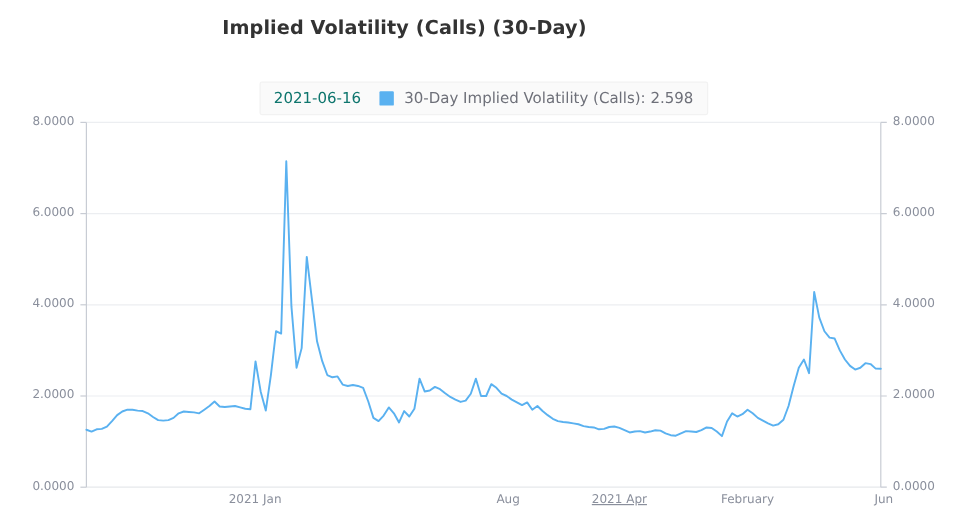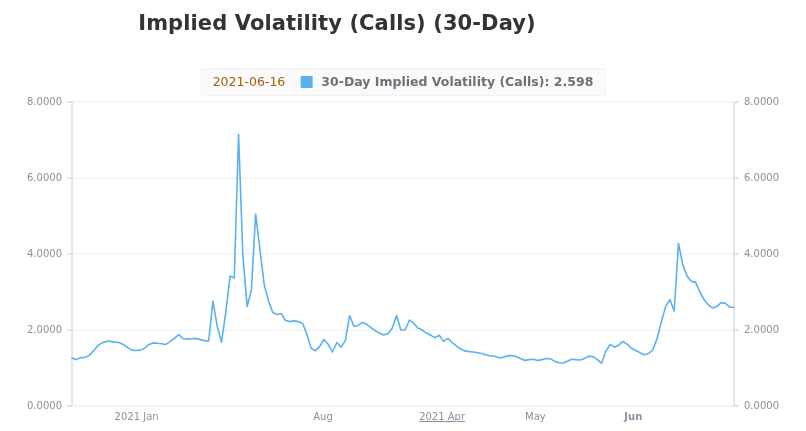--- a/index.html
+++ b/index.html
@@ -18,21 +18,21 @@
     position: relative;
     width: 806px;
     height: 431px;
   }
   #chart-title {
     position: absolute;
     top: 8px;
     left: 0;
     width: 674px;
     text-align: center;
-    font-size: 21px;
+    font-size: 16px;
     font-weight: 700;
     color: #333333;
     letter-spacing: 0.1px;
     line-height: 30px;
   }
   #tooltip-bar {
     position: absolute;
     top: 68px;
     left: 50%;
     transform: translateX(-50%);
@@ -41,46 +41,45 @@
     gap: 9px;
     background: #fafafa;
     border: 1px solid #f2f2f2;
     border-radius: 2px;
     padding: 5px 11px 6px 11px;
     white-space: nowrap;
     box-sizing: border-box;
   }
   #tooltip-date {
     font-size: 12.5px;
-    color: #a16207;
+    color: #0f766e;
     padding-right: 6px;
   }
   .legend-swatch {
     display: inline-block;
     width: 12px;
     height: 12px;
     background: #5ab1f0;
     border-radius: 1px;
     flex: 0 0 auto;
   }
   #tooltip-series {
     font-size: 12.5px;
     color: #6e7079;
-    font-weight: bold;
   }
   .axis-label {
     position: absolute;
     font-size: 10px;
     color: #8a8f9c;
     line-height: 12px;
     white-space: nowrap;
   }
   .y-label-left { text-align: right; }
   .y-label-right { text-align: left; }
-  .x-label { text-align: left; }
+  .x-label { text-align: right; }
   svg { display: block; }
 </style>
 </head>
 <body>
 
 <div id="chart-root">
 
   <div id="chart-title">Implied Volatility (Calls) (30-Day)</div>
 
   <div id="tooltip-bar">
@@ -129,17 +128,17 @@
       <div class="axis-label y-label-right" style="left: 744px; width: 62px; top: 324px;">2.0000</div>
       <div class="axis-label y-label-right" style="left: 744px; width: 62px; top: 248px;">4.0000</div>
       <div class="axis-label y-label-right" style="left: 744px; width: 62px; top: 172px;">6.0000</div>
       <div class="axis-label y-label-right" style="left: 744px; width: 62px; top: 96px;">8.0000</div>
     </div>
   <div id="x-labels">
       <div class="axis-label x-label" style="left: 114.61px; width: 120px; top: 411px;">2021 Jan</div>
       <div class="axis-label x-label" style="left: 213.91px; width: 120px; top: 432px; margin-top: 16px;">Feb</div>
       <div class="axis-label x-label" style="left: 313.21px; width: 120px; top: 411px;">Aug</div>
       <div class="axis-label x-label" style="left: 419.13px; width: 120px; top: 411px; text-decoration: underline;">2021 Apr</div>
-      <div class="axis-label x-label" style="left: 525.05px; width: 120px; top: 411px;">May</div>
-      <div class="axis-label x-label" style="left: 624.35px; width: 120px; top: 411px; font-weight: bold;">Jun</div>
+      <div class="axis-label x-label" style="left: 525.05px; width: 120px; top: 411px;">February</div>
+      <div class="axis-label x-label" style="left: 624.35px; width: 120px; top: 411px;">Jun</div>
     </div>
 
 </div>
 
 </body></html>

